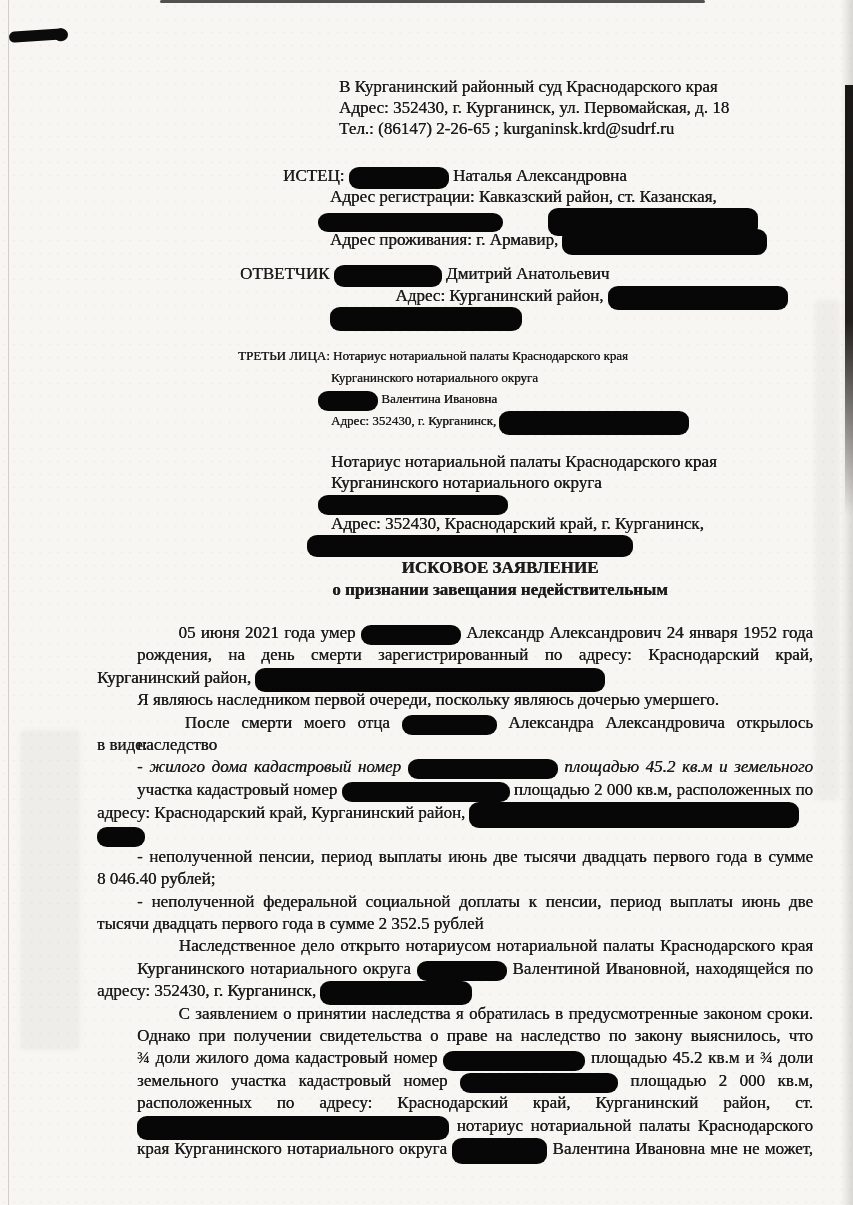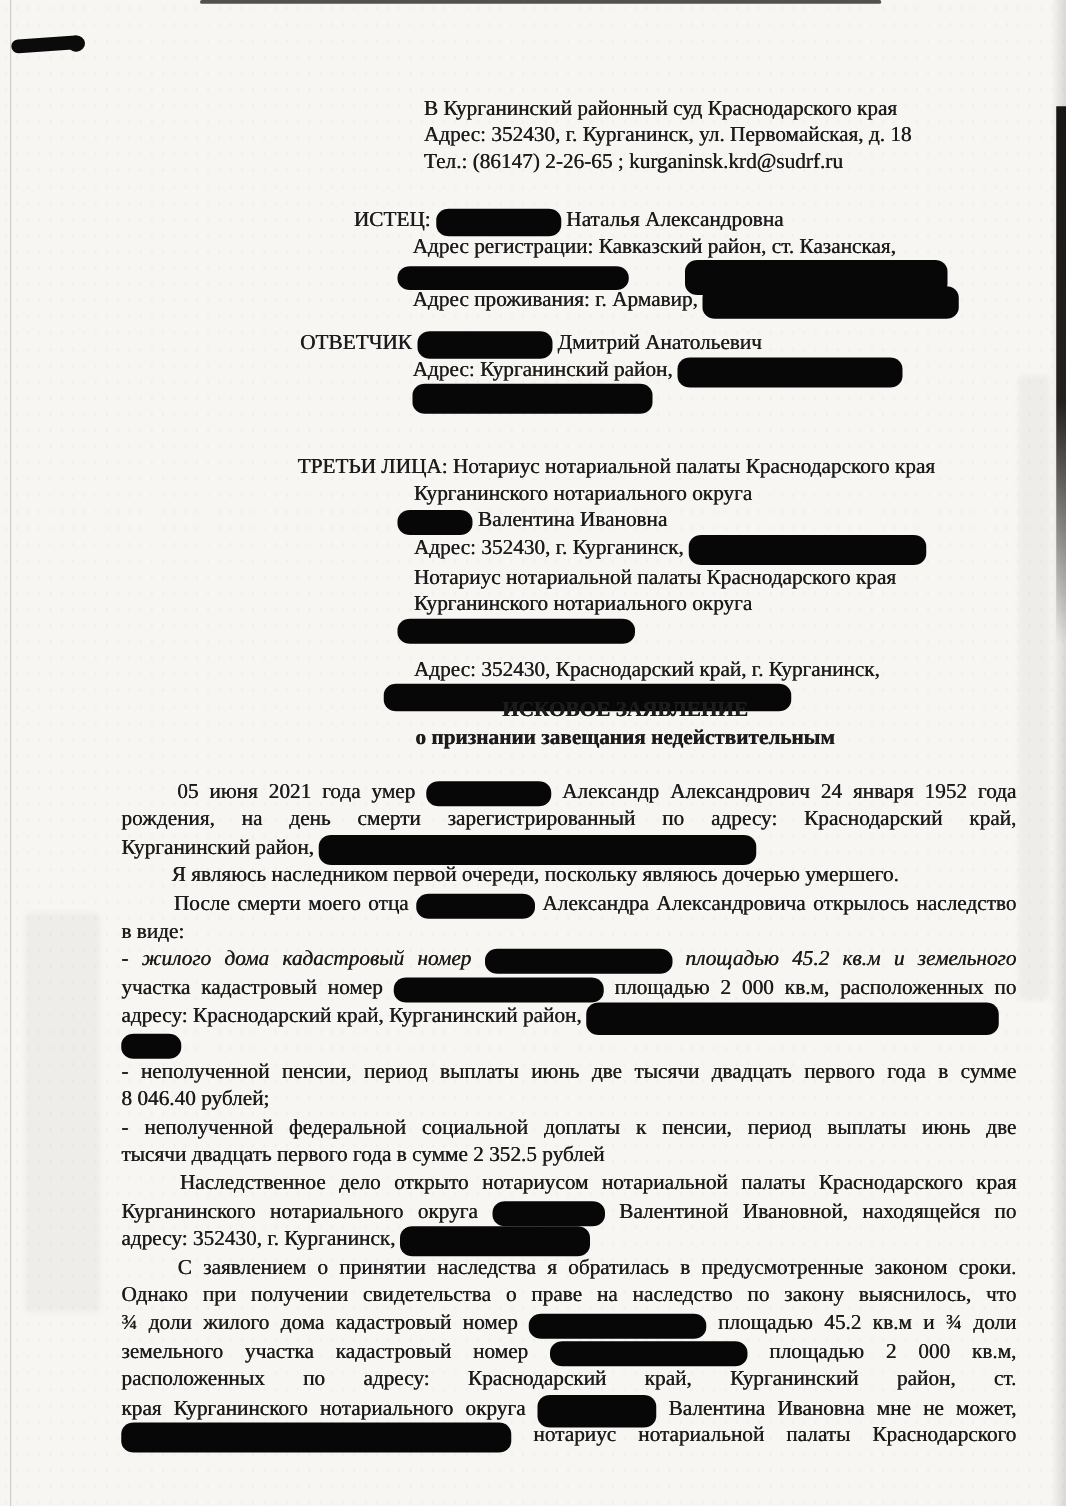--- a/index.html
+++ b/index.html
@@ -7,21 +7,21 @@
     position:relative;width:853px;height:1205px;margin:0 auto;
     background:#f7f6f3;
     background-image:radial-gradient(rgba(70,62,54,0.030) 1px, transparent 1.2px);
     background-size:9px 13px;
     font-family:"Liberation Serif","DejaVu Serif",serif;
     color:#1c1c1c;overflow:hidden;
   }
   .block{position:absolute;}
   .line{position:relative;}
   .line .tr{text-shadow:0.35px 0 0 currentColor;}
-  .line.j{text-align:justify;text-align-last:justify;}
+  .line.j{text-align:justify;text-align-last:justify;margin-left:40px;}
   .bold .tr{font-weight:bold;}
   .redact{display:inline-block;background:#070707;border-radius:10px/9px;vertical-align:middle;position:relative;top:1px;}
   .sp{display:inline-block;}
   
   .pen-mark{position:absolute;left:9px;top:30px;width:57px;height:11px;background:#0b0b0b;border-radius:6px;transform:rotate(-4deg);}
   .pen-mark:after{content:"";position:absolute;right:-2px;top:0px;width:14px;height:13px;background:#0b0b0b;border-radius:50%;}
   .edge-top{position:absolute;left:160px;top:0;width:545px;height:3px;background:rgba(25,25,25,0.75);border-radius:2px;}
   .edge-right-dark{position:absolute;right:0;top:85px;width:8px;height:430px;background:linear-gradient(to bottom,#191715 0%,#23201d 55%,rgba(35,32,29,0) 100%);}
   .edge-right-shade{position:absolute;right:0;top:0;width:12px;height:1205px;background:linear-gradient(to left,rgba(60,55,50,0.16),rgba(60,55,50,0));}
   .edge-left{position:absolute;left:8px;top:0;width:1px;height:1205px;background:rgba(90,85,80,0.25);}
@@ -45,34 +45,34 @@
         <div class="line" style="height: 21px; line-height: 21px;"><span class="tr">Тел.: (86147) 2-26-65 ; kurganinsk.krd@sudrf.ru</span> </div>
       </div>
       <div class="block" style="top: 166px; left: 0px; width: 853px; font-size: 17px;">
         <div class="line" style="height: 20.5px; line-height: 20.5px; margin-left: 283px;"><span class="tr">ИСТЕЦ:</span> <span class="redact" style="width: 100px; height: 22px;"></span> <span class="tr">Наталья Александровна</span> </div>
         <div class="line" style="height: 20.5px; line-height: 20.5px; margin-left: 330px;"><span class="tr">Адрес регистрации: Кавказский район, ст. Казанская,</span> </div>
         <div class="line" style="height: 20.5px; line-height: 20.5px; margin-left: 318px;"><span class="redact" style="width: 185px; height: 19px;"></span> <span class="sp" style="width: 36px;"></span> <span class="redact" style="width: 210px; height: 28px;"></span> </div>
         <div class="line" style="height: 20.5px; line-height: 20.5px; margin-left: 330px;"><span class="tr">Адрес проживания: г. Армавир,</span> <span class="redact" style="width: 205px; height: 26px;"></span> </div>
       </div>
       <div class="block" style="top: 263px; left: 0px; width: 853px; font-size: 17px;">
         <div class="line" style="height: 21.5px; line-height: 21.5px; margin-left: 240px;"><span class="tr">ОТВЕТЧИК</span> <span class="redact" style="width: 108px; height: 22px;"></span> <span class="tr">Дмитрий Анатольевич</span> </div>
-        <div class="line" style="height: 21.5px; line-height: 21.5px; margin-left: 330px;"><span class="tr">Адрес: Курганинский район,</span> <span class="redact" style="width: 180px; height: 24px;"></span> </div>
+        <div class="line" style="height: 21.5px; line-height: 21.5px; margin-left: 330px; text-align: center;"><span class="tr">Адрес: Курганинский район,</span> <span class="redact" style="width: 180px; height: 24px;"></span> </div>
         <div class="line" style="height: 21.5px; line-height: 21.5px; margin-left: 330px;"><span class="redact" style="width: 192px; height: 24px;"></span> </div>
       </div>
-      <div class="block" style="top: 362px; left: 0px; width: 853px; font-size: 17px;">
+      <div class="block" style="top: 345px; left: 0px; width: 853px; font-size: 13px;">
         <div class="line" style="height: 21.5px; line-height: 21.5px; margin-left: 238px;"><span class="tr">ТРЕТЬИ ЛИЦА: Нотариус нотариальной палаты Краснодарского края</span> </div>
         <div class="line" style="height: 21.5px; line-height: 21.5px; margin-left: 331px;"><span class="tr">Курганинского нотариального округа</span> </div>
         <div class="line" style="height: 21.5px; line-height: 21.5px; margin-left: 318px;"><span class="redact" style="width: 60px; height: 20px;"></span> <span class="tr">Валентина Ивановна</span> </div>
         <div class="line" style="height: 21.5px; line-height: 21.5px; margin-left: 331px;"><span class="tr">Адрес: 352430, г. Курганинск,</span> <span class="redact" style="width: 190px; height: 24px;"></span> </div>
       </div>
       <div class="block" style="top: 452px; left: 0px; width: 853px; font-size: 17px;">
         <div class="line" style="height: 20.5px; line-height: 20.5px; margin-left: 331px;"><span class="tr">Нотариус нотариальной палаты Краснодарского края</span> </div>
         <div class="line" style="height: 20.5px; line-height: 20.5px; margin-left: 331px;"><span class="tr">Курганинского нотариального округа</span> </div>
         <div class="line" style="height: 20.5px; line-height: 20.5px; margin-left: 318px;"><span class="redact" style="width: 190px; height: 20px;"></span> </div>
-        <div class="line" style="height: 20.5px; line-height: 20.5px; margin-left: 331px; margin-top: 12px;"><span class="tr">Адрес: 352430, Краснодарский край, г. Курганинск,</span> </div>
+        <div class="line" style="height: 20.5px; line-height: 20.5px; margin-left: 331px;"><span class="tr">Адрес: 352430, Краснодарский край, г. Курганинск,</span> </div>
         <div class="line" style="height: 20.5px; line-height: 20.5px; margin-left: 307px;"><span class="redact" style="width: 326px; height: 22px;"></span> </div>
       </div>
       <div class="block bold" style="top: 557px; left: 147px; width: 706px; font-size: 17px;">
         <div class="line" style="height: 22px; line-height: 22px; text-align: center;"><span class="tr">ИСКОВОЕ ЗАЯВЛЕНИЕ</span> </div>
         <div class="line" style="height: 22px; line-height: 22px; text-align: center;"><span class="tr">о признании завещания недействительным</span> </div>
       </div>
       <div class="block" style="top: 622px; left: 97px; width: 716px; font-size: 17px;">
         <div class="line j" style="height: 22.4px; line-height: 22.4px;"><span class="sp" style="width: 36px;"></span> <span class="tr">05 июня 2021 года умер</span> <span class="redact" style="width: 100px; height: 20px;"></span> <span class="tr">Александр Александрович 24 января 1952 года</span> </div>
         <div class="line j" style="height: 22.4px; line-height: 22.4px;"><span class="tr">рождения, на день смерти зарегистрированный по адресу: Краснодарский край,</span> </div>
         <div class="line" style="height: 22.4px; line-height: 22.4px;"><span class="tr">Курганинский район,</span> <span class="redact" style="width: 350px; height: 24px;"></span> </div>
@@ -88,17 +88,17 @@
         <div class="line j" style="height: 22.4px; line-height: 22.4px;"><span class="tr">- неполученной федеральной социальной доплаты к пенсии, период выплаты июнь две</span> </div>
         <div class="line" style="height: 22.4px; line-height: 22.4px;"><span class="tr">тысячи двадцать первого года в сумме 2 352.5 рублей</span> </div>
         <div class="line j" style="height: 22.4px; line-height: 22.4px;"><span class="sp" style="width: 36px;"></span> <span class="tr">Наследственное дело открыто нотариусом нотариальной палаты Краснодарского края</span> </div>
         <div class="line j" style="height: 22.4px; line-height: 22.4px;"><span class="tr">Курганинского нотариального округа</span> <span class="redact" style="width: 90px; height: 20px;"></span> <span class="tr">Валентиной Ивановной, находящейся по</span> </div>
         <div class="line" style="height: 22.4px; line-height: 22.4px;"><span class="tr">адресу: 352430, г. Курганинск,</span> <span class="redact" style="width: 152px; height: 24px;"></span> </div>
         <div class="line j" style="height: 22.4px; line-height: 22.4px;"><span class="sp" style="width: 36px;"></span> <span class="tr">С заявлением о принятии наследства я обратилась в предусмотренные законом сроки.</span> </div>
         <div class="line j" style="height: 22.4px; line-height: 22.4px;"><span class="tr">Однако при получении свидетельства о праве на наследство по закону выяснилось, что</span> </div>
         <div class="line j" style="height: 22.4px; line-height: 22.4px;"><span class="tr">¾ доли жилого дома кадастровый номер</span> <span class="redact" style="width: 142px; height: 20px;"></span> <span class="tr">площадью 45.2 кв.м и ¾ доли</span> </div>
         <div class="line j" style="height: 22.4px; line-height: 22.4px;"><span class="tr">земельного участка кадастровый номер</span> <span class="redact" style="width: 158px; height: 20px;"></span> <span class="tr">площадью 2 000 кв.м,</span> </div>
         <div class="line j" style="height: 22.4px; line-height: 22.4px;"><span class="tr">расположенных по адресу: Краснодарский край, Курганинский район, ст.</span> </div>
+        <div class="line j" style="height: 22.4px; line-height: 22.4px;"><span class="redact" style="width: 312px; height: 24px;"></span> <span class="tr">нотариус нотариальной палаты Краснодарского</span> </div>
         <div class="line j" style="height: 22.4px; line-height: 22.4px;"><span class="tr">края Курганинского нотариального округа</span> <span class="redact" style="width: 95px; height: 26px;"></span> <span class="tr">Валентина Ивановна мне не может,</span> </div>
-        <div class="line j" style="height: 22.4px; line-height: 22.4px;"><span class="redact" style="width: 312px; height: 24px;"></span> <span class="tr">нотариус нотариальной палаты Краснодарского</span> </div>
       </div>
     </div>
 </div>
 
 </body></html>

